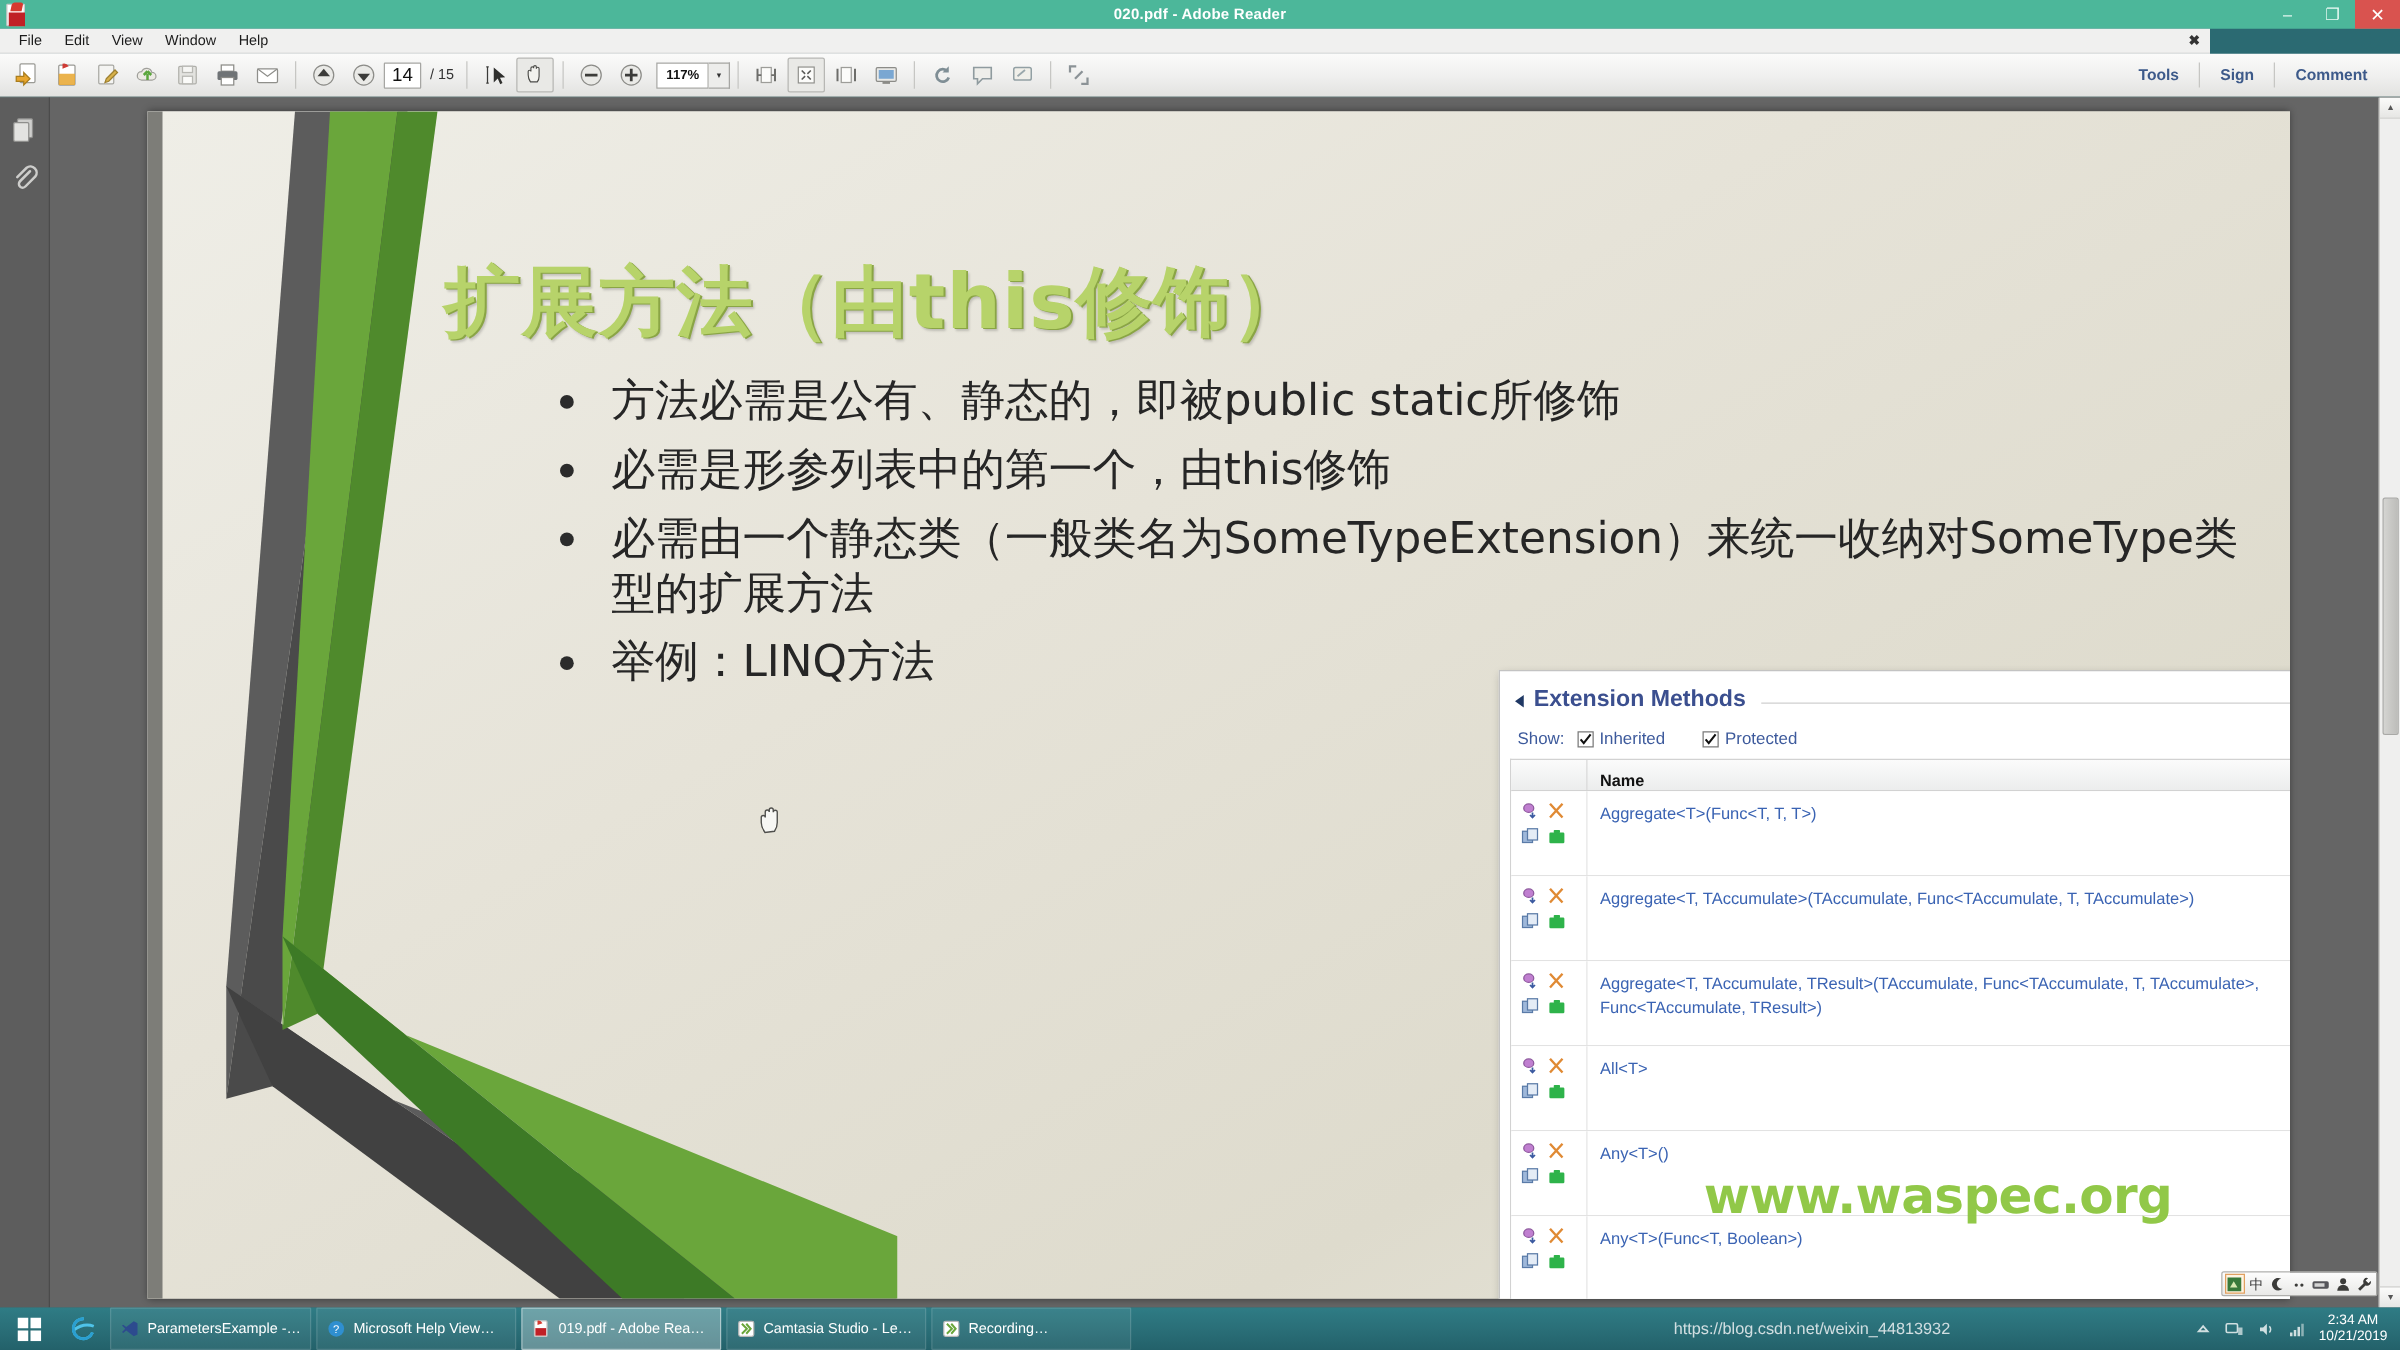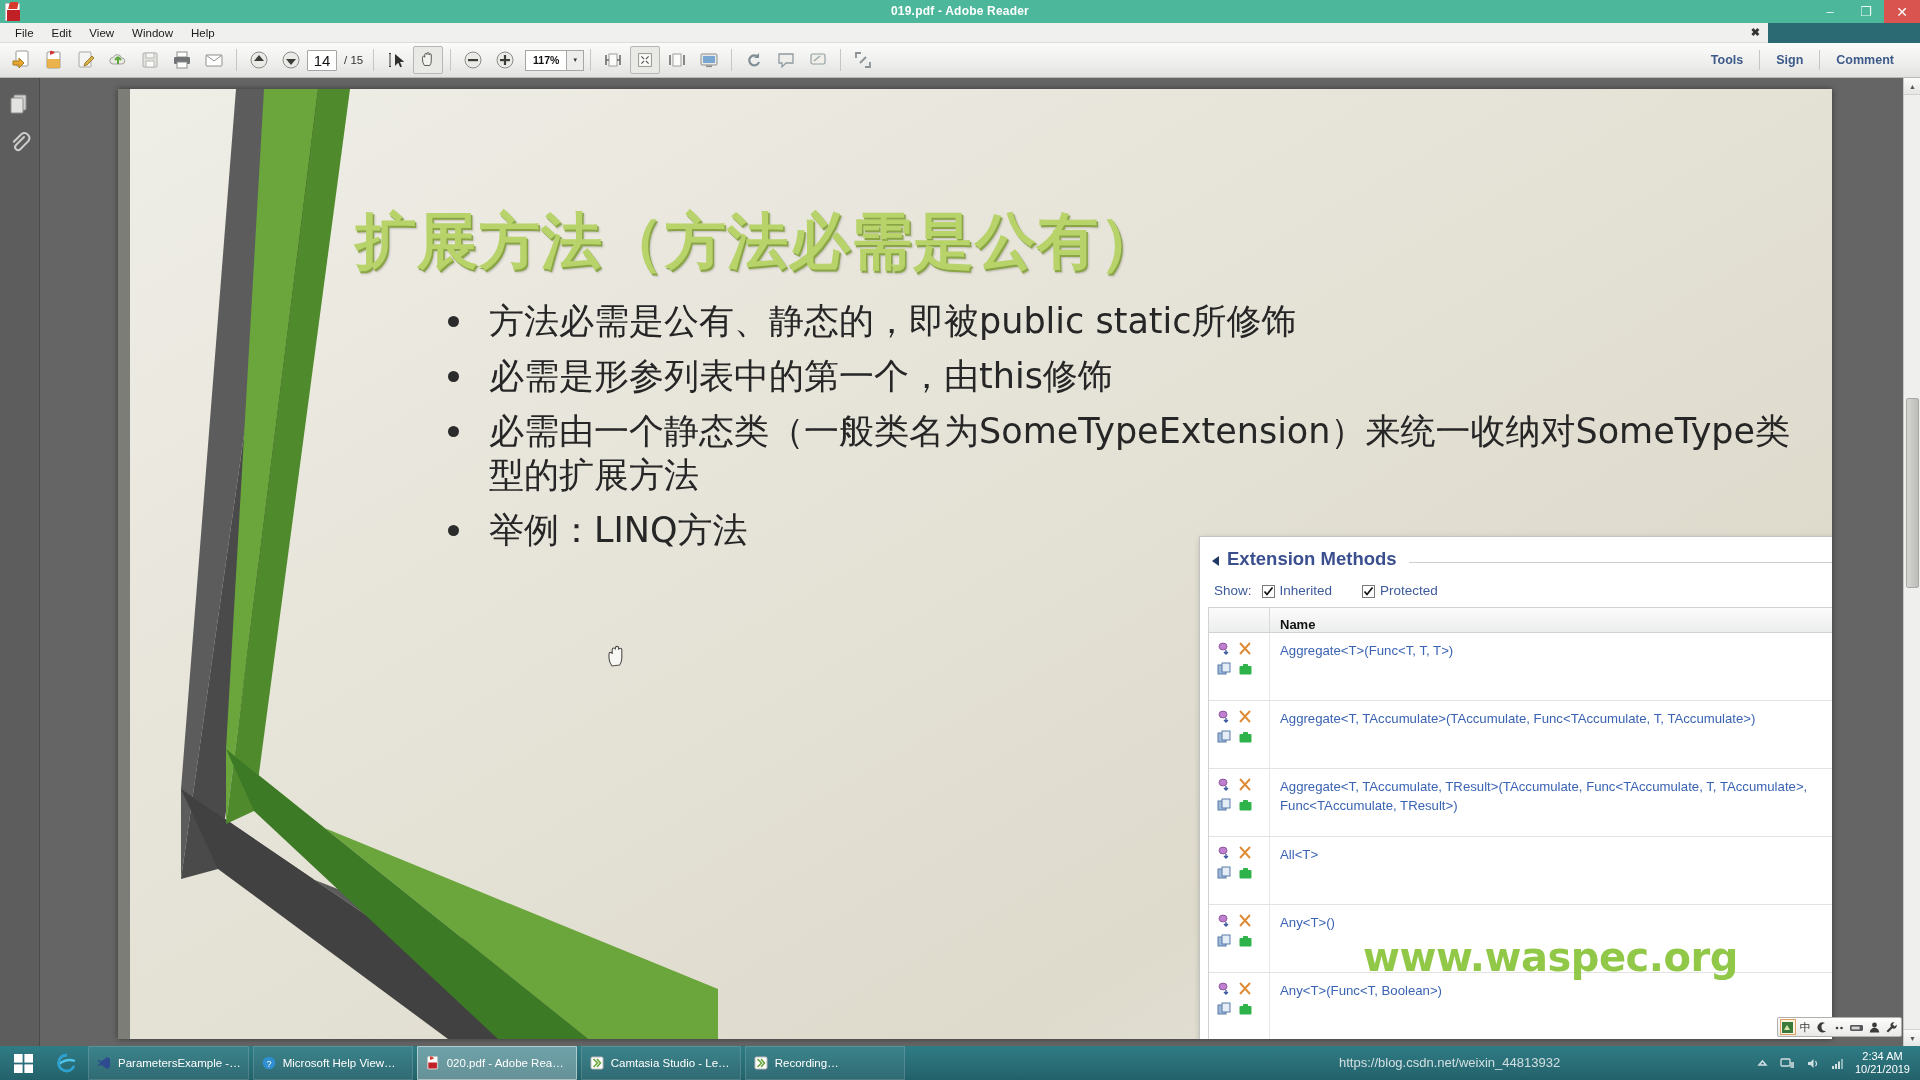--- a/index.html
+++ b/index.html
@@ -272,21 +272,21 @@
 </style>
 </head>
 <body>
 
 <div id="app">
 
   <div class="titlebar">
     <div class="tb-icon">
       <div class="pdf-glyph"></div>
     </div>
-    <div class="tb-title">019.pdf - Adobe Reader</div>
+    <div class="tb-title">020.pdf - Adobe Reader</div>
     <div class="tb-buttons">
       <div class="tb-btn">–</div>
       <div class="tb-btn">❐</div>
       <div class="tb-btn close">✕</div>
     </div>
   </div>
 
   <div class="menubar">
     <div class="menu-item">File</div>
     <div class="menu-item">Edit</div>
@@ -487,21 +487,21 @@
           <polygon points="118,0 175,0 63,790 63,700" fill="#5c5c5c"></polygon>
           <polygon points="175,0 208,0 100,780 63,790" fill="#4a4a4a"></polygon>
           <polygon points="63,700 118,760 600,950 430,950" fill="#5c5c5c"></polygon>
           <polygon points="100,780 63,700 430,950 330,950" fill="#414141"></polygon>
           <polygon points="146,0 200,0 108,735 108,660" fill="#6aa63b"></polygon>
           <polygon points="200,0 232,0 136,722 108,735" fill="#4f8a2c"></polygon>
           <polygon points="108,660 160,720 600,900 600,950 470,950" fill="#6aa63b"></polygon>
           <polygon points="136,722 108,660 470,950 380,950" fill="#3d7a26"></polygon>
         </svg>
 
-        <div class="slide-title">扩展方法（方法必需是公有）</div>
+        <div class="slide-title">扩展方法（由this修饰）</div>
 
         <div class="bullets">
           <div class="bullet">
             <span class="dot"></span>
             <span class="btext">方法必需是公有、静态的，即被public static所修饰</span>
           </div>
           <div class="bullet">
             <span class="dot"></span>
             <span class="btext">必需是形参列表中的第一个，由this修饰</span>
           </div>
@@ -816,21 +816,21 @@
     </div>
 
     <div class="task-item active">
       <span class="task-ico">
         <svg width="14" height="14" viewBox="0 0 14 14">
             <rect x="1.6" y="0.6" width="10" height="12.5" rx="1" fill="#fff" stroke="#c5c5c5"></rect>
             <rect x="2.3" y="6.5" width="8.6" height="6" fill="#c02026"></rect>
             <path d="M4 0.6 q2.6 -.6 4 2 l-4 1.4z" fill="#d63a2f"></path>
           </svg>
       </span>
-      <span class="task-label">020.pdf - Adobe Rea…</span>
+      <span class="task-label">019.pdf - Adobe Rea…</span>
     </div>
 
     <div class="task-item">
       <span class="task-ico">
         <svg width="14" height="14" viewBox="0 0 14 14">
             <rect x="1" y="1" width="12" height="12" rx="1.4" fill="#fff" stroke="#b8b8b8"></rect>
             <path d="M3.5 3 l4 4 -4 4 M7 3 l3.5 4 -3.5 4" fill="none" stroke="#6aa63b" stroke-width="1.6"></path>
           </svg>
       </span>
       <span class="task-label">Camtasia Studio - Le…</span>

